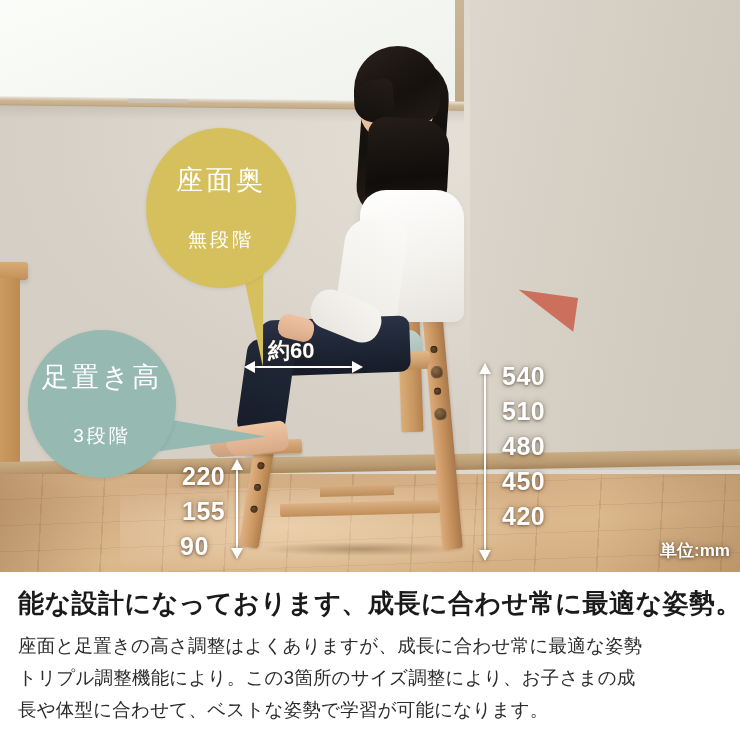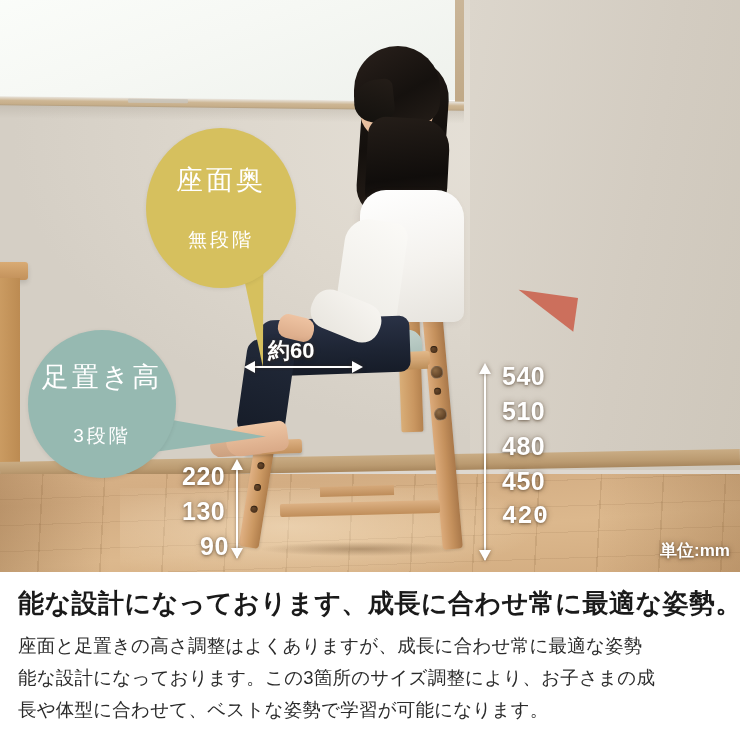--- a/index.html
+++ b/index.html
@@ -470,35 +470,35 @@
     <div class="av av-right" style="left:352px;top:361px;"></div>
 
     <div class="arrow-v" style="left:484px;top:372px;height:188px;"></div>
     <div class="ah ah-up" style="left:479px;top:363px;"></div>
     <div class="ah ah-down" style="left:479px;top:550px;"></div>
 
     <div class="dim-num" style="left:502px;top:362px;">540</div>
     <div class="dim-num" style="left:502px;top:397px;">510</div>
     <div class="dim-num" style="left:502px;top:432px;">480</div>
     <div class="dim-num" style="left:502px;top:467px;">450</div>
-    <div class="dim-num" style="left:502px;top:502px;font-family:Liberation Mono, monospace;">420</div>
+    <div class="dim-num" style="left:502px;top:502px;">420</div>
 
     <div class="arrow-v" style="left:236px;top:468px;height:90px;"></div>
     <div class="ah ah-up" style="left:231px;top:459px;"></div>
     <div class="ah ah-down" style="left:231px;top:548px;"></div>
 
     <div class="dim-num" style="left:182px;top:462px;">220</div>
-    <div class="dim-num" style="left:182px;top:497px;">130</div>
-    <div class="dim-num" style="left:200px;top:532px;">90</div>
+    <div class="dim-num" style="left:182px;top:497px;">155</div>
+    <div class="dim-num" style="left:180px;top:532px;">90</div>
 
     <div class="unit" style="left:638px;top:539px;">単位:mm</div>
   </div>
 
   <div class="caption">
     <div class="headline">能な設計になっております、成長に合わせ常に最適な姿勢。</div>
     <div class="body-text">
       <div>座面と足置きの高さ調整はよくありますが、成長に合わせ常に最適な姿勢</div>
-      <div>能な設計になっております。この3箇所のサイズ調整により、お子さまの成</div>
+      <div>トリプル調整機能により。この3箇所のサイズ調整により、お子さまの成</div>
       <div>長や体型に合わせて、ベストな姿勢で学習が可能になります。</div>
     </div>
   </div>
 
 </div>
 
 </body></html>

